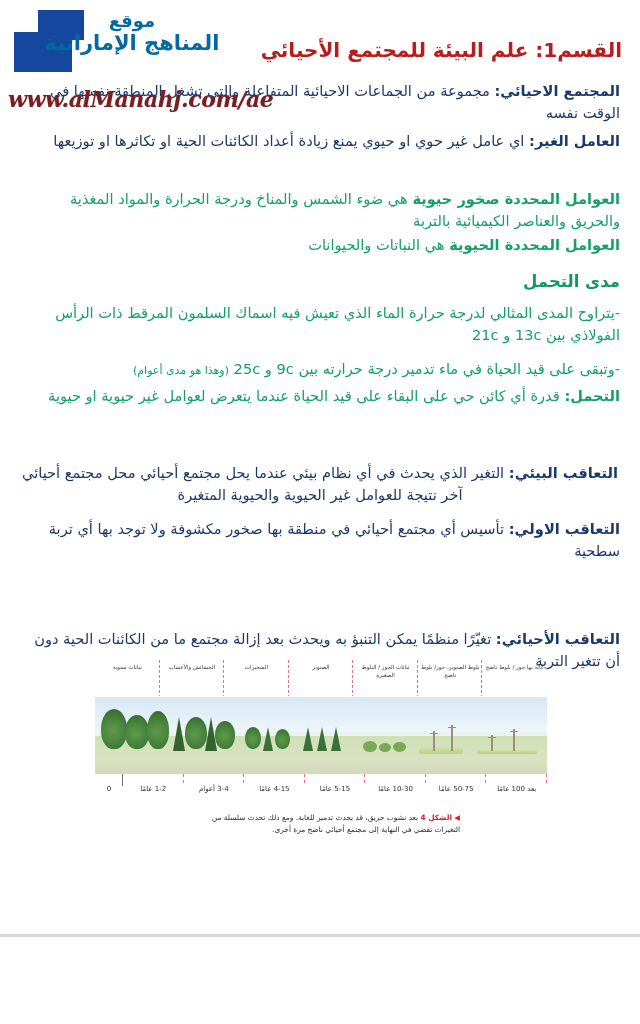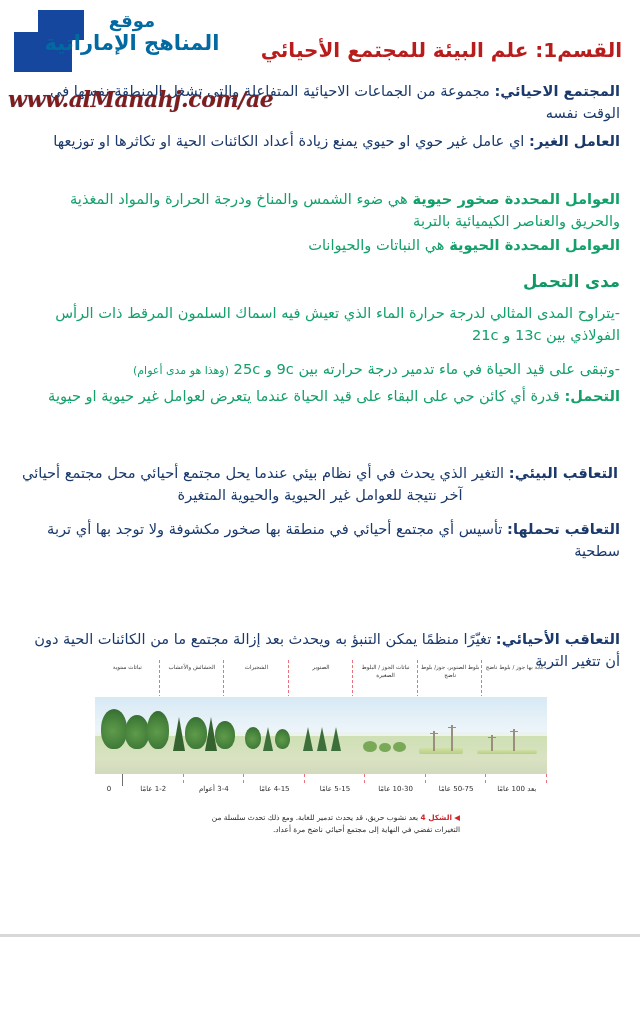--- a/index.html
+++ b/index.html
@@ -316,21 +316,21 @@
     <b>التحمل:</b>
     <span>قدرة أي كائن حي على البقاء على قيد الحياة عندما يتعرض لعوامل غير حيوية او حيوية</span>
   </div>
 
   <div class="tblock navy" style="top:462px;text-align:center;">
     <b>التعاقب البيئي:</b>
     <span>التغير الذي يحدث في أي نظام بيئي عندما يحل مجتمع أحيائي محل مجتمع أحيائي آخر نتيجة للعوامل غير الحيوية والحيوية المتغيرة</span>
   </div>
 
   <div class="tblock navy" style="top:518px;">
-    <b>التعاقب تحملها:</b>
+    <b>التعاقب الاولي:</b>
     <span>تأسيس أي مجتمع أحيائي في منطقة بها صخور مكشوفة ولا توجد بها أي تربة سطحية</span>
   </div>
 
 
   <div class="tblock navy" style="top:628px;">
     <b>التعاقب الأحيائي:</b>
     <span>تغيّرًا منظمًا يمكن التنبؤ به ويحدث بعد إزالة مجتمع ما من الكائنات الحية دون أن تتغير التربة</span>
   </div>
 
   <div class="figure">
@@ -400,20 +400,20 @@
         <div class="tl-cell">5-15 عامًا<span class="tl-tick" style="right: 0px;"></span></div>
         <div class="tl-cell">4-15 عامًا<span class="tl-tick" style="right: 0px;"></span></div>
         <div class="tl-cell">3-4 أعوام<span class="tl-tick" style="right: 0px;"></span></div>
         <div class="tl-cell">1-2 عامًا<span class="tl-tick" style="right: 0px;"></span></div>
         <div class="tl-cell" style="flex: 0 0 28px;">0<span class="tl-zero" style="right: 0px; left: auto;"></span></div>
       </div>
 
     <div class="fig-caption">
       <span class="fig-arrow">◀</span>
       <span class="fig-num">الشكل 4</span>
-      <span>بعد نشوب حريق، قد يحدث تدمير للغابة. ومع ذلك تحدث سلسلة من التغيرات تفضي في النهاية إلى مجتمع أحيائي ناضج مرة أعداد.</span>
+      <span>بعد نشوب حريق، قد يحدث تدمير للغابة. ومع ذلك تحدث سلسلة من التغيرات تفضي في النهاية إلى مجتمع أحيائي ناضج مرة أخرى.</span>
     </div>
   </div>
 
 </div>
 
 <div class="page-bottom-rule"></div>
 <div class="page-footer-area"></div>
 
 </body></html>

